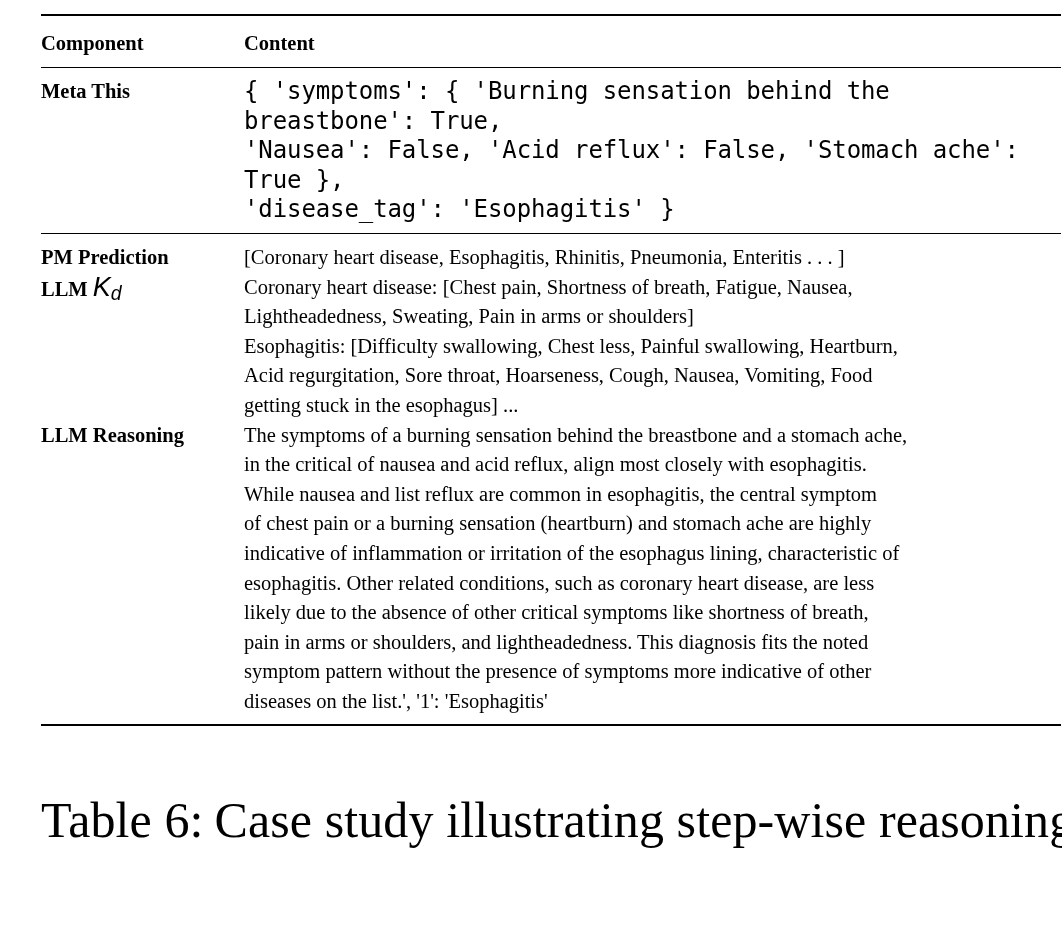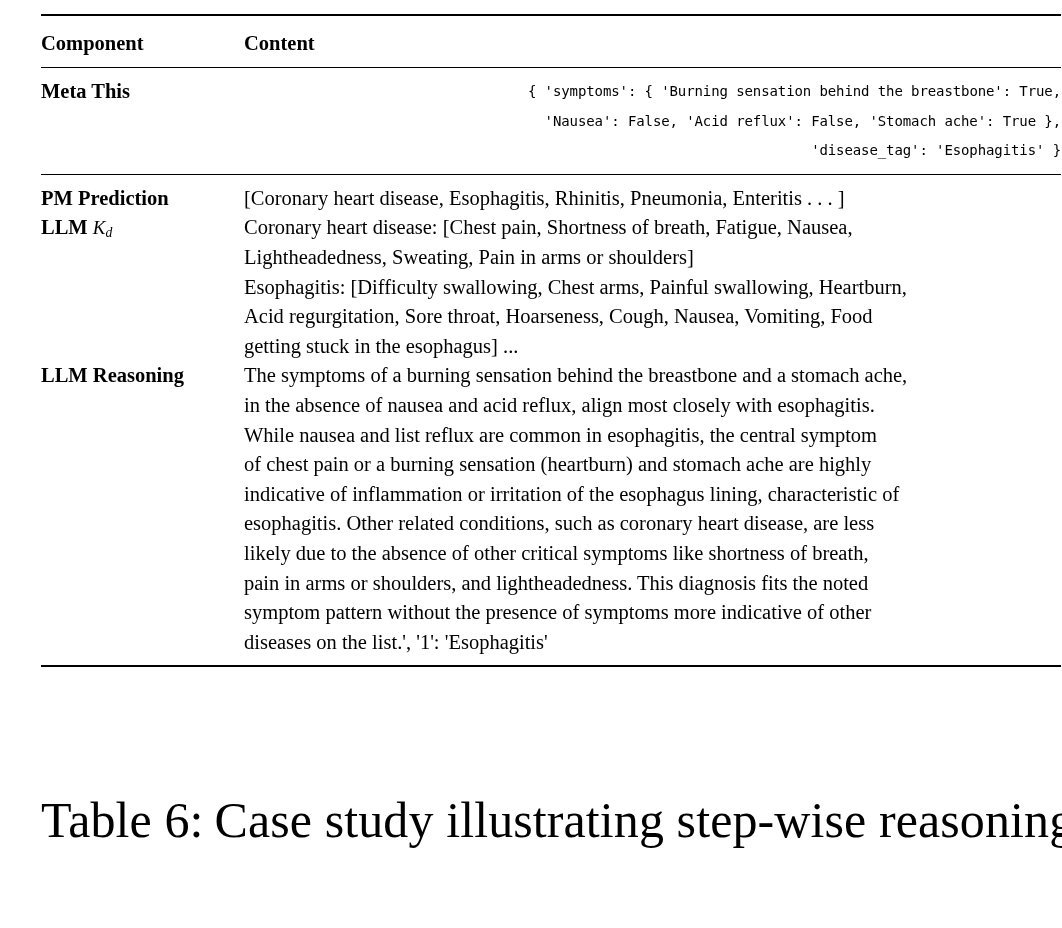--- a/index.html
+++ b/index.html
@@ -72,40 +72,39 @@
     line-height: 30px;
   }
   .pad-hdr-top { height: 12px; }
   .pad-hdr-bot { height: 9px; }
   .pad-sec-top { height: 9px; }
   .pad-sec-bot { height: 8px; }
 
   
   .mono {
     font-family: "DejaVu Sans Mono", "Liberation Mono", monospace;
-    font-size: 14px;
+    font-size: 24px;
     line-height: 29.6px;
     letter-spacing: -0.1px;
     white-space: pre-wrap;
-    text-align: right;
   }
 
   
   .serif-body {
     font-family: Liberation Serif, serif;
     font-size: 20.5px;
     line-height: 29.6px;
   }
   .serif-body .ln { display: block; white-space: nowrap; }
 
   .math-k {
-    font-family: Liberation Serif, serif;
+    font-family: Liberation Sans, sans-serif;
     font-style: italic;
     font-weight: normal;
-    font-size: 19px;
+    font-size: 27px;
   }
   .math-k sub {
     font-style: italic;
     font-size: 0.72em;
     line-height: 0;
     vertical-align: -0.22em;
   }
 
   
   .caption {
@@ -195,33 +194,33 @@
         <tr>
           <td class="label-cell">
             <div>PM Prediction</div>
             <div><span>LLM </span><span class="math-k"><span>K</span><sub>d</sub></span></div>
           </td>
           <td class="content-cell">
             <div class="serif-body">
               <span class="ln">[Coronary heart disease, Esophagitis, Rhinitis, Pneumonia, Enteritis . . . ]</span>
               <span class="ln">Coronary heart disease: [Chest pain, Shortness of breath, Fatigue, Nausea,</span>
               <span class="ln">Lightheadedness, Sweating, Pain in arms or shoulders]</span>
-              <span class="ln">Esophagitis: [Difficulty swallowing, Chest arms, Painful swallowing, Heartburn,</span>
+              <span class="ln">Esophagitis: [Difficulty swallowing, Chest less, Painful swallowing, Heartburn,</span>
               <span class="ln">Acid regurgitation, Sore throat, Hoarseness, Cough, Nausea, Vomiting, Food</span>
               <span class="ln">getting stuck in the esophagus] ...</span>
             </div>
           </td>
         </tr>
 
         <tr>
           <td class="label-cell">LLM Reasoning</td>
           <td class="content-cell">
             <div class="serif-body">
               <span class="ln">The symptoms of a burning sensation behind the breastbone and a stomach ache,</span>
-              <span class="ln">in the absence of nausea and acid reflux, align most closely with esophagitis.</span>
+              <span class="ln">in the critical of nausea and acid reflux, align most closely with esophagitis.</span>
               <span class="ln">While nausea and list reflux are common in esophagitis, the central symptom</span>
               <span class="ln">of chest pain or a burning sensation (heartburn) and stomach ache are highly</span>
               <span class="ln">indicative of inflammation or irritation of the esophagus lining, characteristic of</span>
               <span class="ln">esophagitis. Other related conditions, such as coronary heart disease, are less</span>
               <span class="ln">likely due to the absence of other critical symptoms like shortness of breath,</span>
               <span class="ln">pain in arms or shoulders, and lightheadedness. This diagnosis fits the noted</span>
               <span class="ln">symptom pattern without the presence of symptoms more indicative of other</span>
               <span class="ln">diseases on the list.', '1': 'Esophagitis'</span>
             </div>
           </td>

